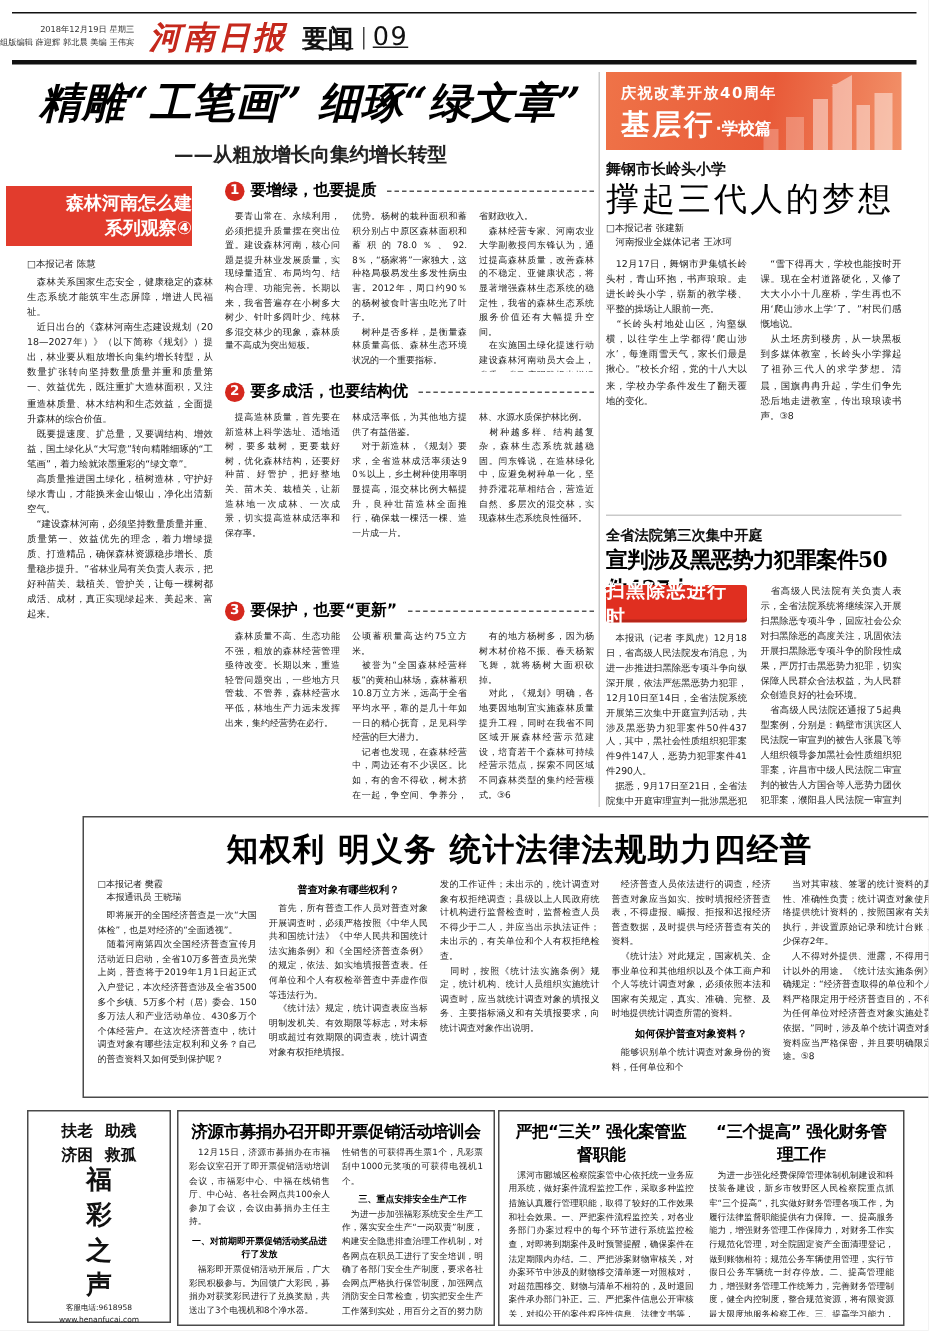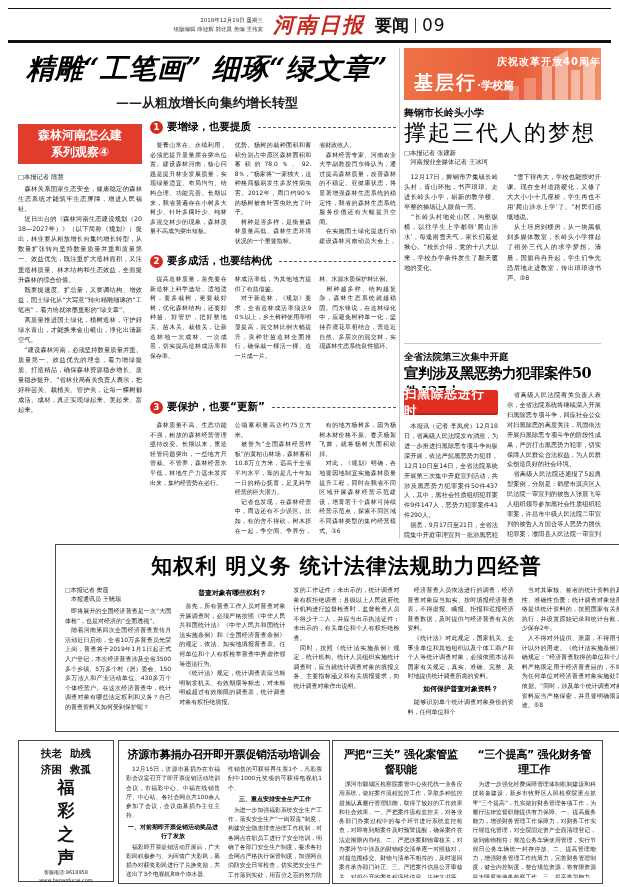--- a/index.html
+++ b/index.html
@@ -25,21 +25,21 @@
   .sec-head{width:246px;display:flex;align-items:center;gap:4px;}
   .sec-num{width:13px;height:13px;border-radius:50%;background:#d5281e;color:#fff;font-weight:bold;
            font-size:9px;display:flex;align-items:center;justify-content:center;flex:0 0 13px;}
   .sec-title{font-size:10.5px;font-weight:bold;color:#000;white-space:nowrap;}
   .sec-dash{flex:1;border-top:1.5px dashed #555;height:0;margin-left:3px;}
   .cols{display:flex;gap:8px;}
   .cols .c{flex:1;overflow:hidden;}
   
   #banner{width:197px;height:52px;background:linear-gradient(100deg,#ef7348 0%,#e85a38 55%,#f2926a 100%);
           color:#fff;overflow:hidden;}
-  #banner-l1{font-size:10px;font-weight:bold;margin:7px 0 1px 10px;letter-spacing:1px;text-align:right;}
+  #banner-l1{font-size:10px;font-weight:bold;margin:7px 0 1px 10px;letter-spacing:1px;}
   #banner-l2{margin-left:10px;display:flex;align-items:baseline;}
   #banner-l2 .big{font-size:19px;font-weight:bold;letter-spacing:2px;}
   #banner-l2 .small{font-size:11px;font-weight:bold;}
   .kicker{font-size:10px;font-weight:bold;color:#111;}
   #school-headline{font-size:22px;font-weight:normal;color:#000;letter-spacing:2px;}
   #court-headline{font-size:14.5px;font-weight:bold;color:#000;letter-spacing:-0.5px;}
   #sweep-banner{width:94px;height:25px;background:#e02f20;color:#fff;display:flex;align-items:center;
                 justify-content:center;font-size:12.5px;font-weight:bold;letter-spacing:1px;
                 border-radius:2px;box-shadow:inset 0 -2px 0 rgba(0,0,0,.18);}
   .hairline{background:#c9c9c9;}
@@ -61,40 +61,40 @@
   .br-headline{font-size:11px;font-weight:bold;color:#000;text-align:center;letter-spacing:-0.3px;margin-bottom:3px;}
   .smalltxt{font-size:5.8px;line-height:1.6;text-align:justify;color:#222;white-space:pre-line;
             overflow:hidden;word-break:break-all;}
 </style>
 </head>
 <body>
 
 <div id="page">
 
   <div class="abs rule" style="left:8px;top:8px;width:603px;height:1px;"></div>
-  <div class="abs" style="left:0;top:11px;width:619px;display:flex;justify-content:center;align-items:center;gap:10px;">
+  <div class="abs" style="left:0;top:11px;width:619px;display:flex;justify-content:flex-start;align-items:center;gap:10px;">
     <div id="hdr-date">
       <div>2018年12月19日 星期三</div>
       <div>组版编辑 薛迎辉 郭北晨 美编 王伟宾</div>
     </div>
     <div id="masthead" class="serif">河南日报</div>
-    <div style="display:flex;align-items:center;gap:6px;">
+    <div style="display:flex;align-items:center;gap:6px;text-decoration:underline;">
       <span id="hdr-section">要闻</span>
       <span class="vbar"></span>
       <span id="hdr-page">09</span>
     </div>
   </div>
   <div class="abs rule" style="left:8px;top:40px;width:603px;height:2.5px;"></div>
 
   <div class="abs hairline" style="left:399px;top:48px;width:1px;height:490px;"></div>
 
   <div id="lead-headline" class="abs serif" style="left:18px;top:50px;">精雕“工笔画” 细琢“绿文章”</div>
   <div id="lead-subtitle" class="abs serif" style="left:18px;top:94px;">——从粗放增长向集约增长转型</div>
 
-  <div id="series-box" class="abs" style="left:18px;top:124px;">
+  <div id="series-box" class="abs" style="left:4px;top:124px;align-items:flex-end;">
     <div>森林河南怎么建</div>
     <div>系列观察④</div>
   </div>
   <div class="abs byline" style="left:18px;top:172px;width:124px;">□本报记者 陈慧</div>
   <div class="abs bodytxt" style="left:18px;top:184px;width:124px;height:352px;font-size:6.3px;">　森林关系国家生态安全，健康稳定的森林生态系统才能筑牢生态屏障，增进人民福祉。
 　近日出台的《森林河南生态建设规划（2018—2027年）》（以下简称《规划》）提出，林业要从粗放增长向集约增长转型，从数量扩张转向坚持数量质量并重和质量第一、效益优先，既注重扩大造林面积，又注重造林质量、林木结构和生态效益，全面提升森林的综合价值。
 　既要提速度、扩总量，又要调结构、增效益，国土绿化从“大写意”转向精雕细琢的“工笔画”，着力绘就浓墨重彩的“绿文章”。
 　高质量推进国土绿化，植树造林，守护好绿水青山，才能换来金山银山，净化出清新空气。
 　“建设森林河南，必须坚持数量质量并重、质量第一、效益优先的理念，着力增绿提质、打造精品，确保森林资源稳步增长、质量稳步提升。”省林业局有关负责人表示，把好种苗关、栽植关、管护关，让每一棵树都成活、成材，真正实现绿起来、美起来、富起来。</div>
 

